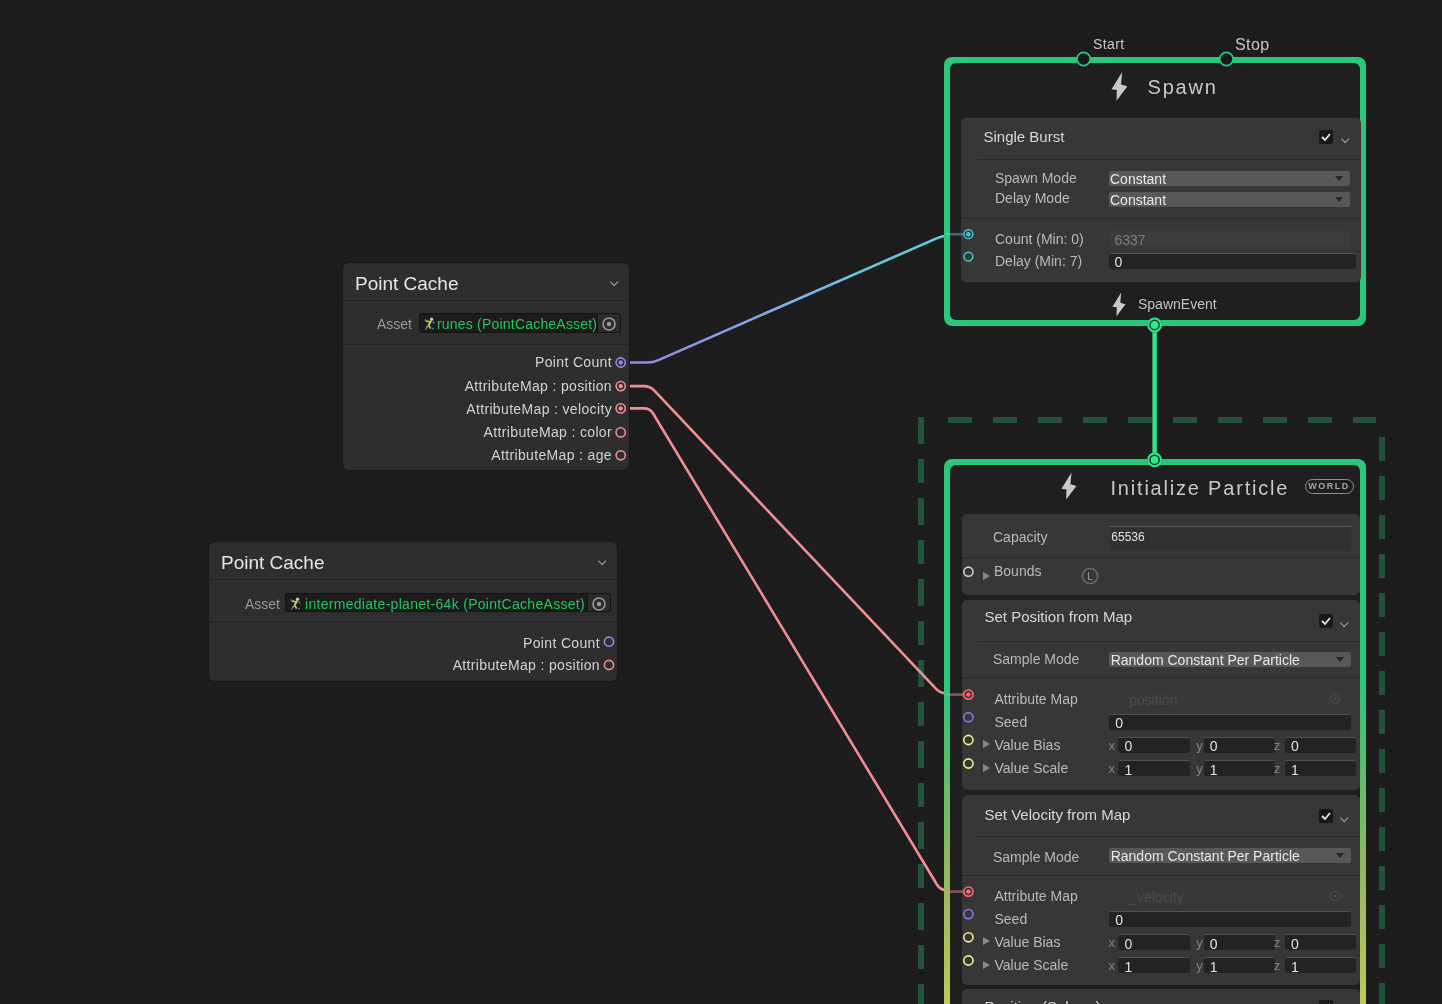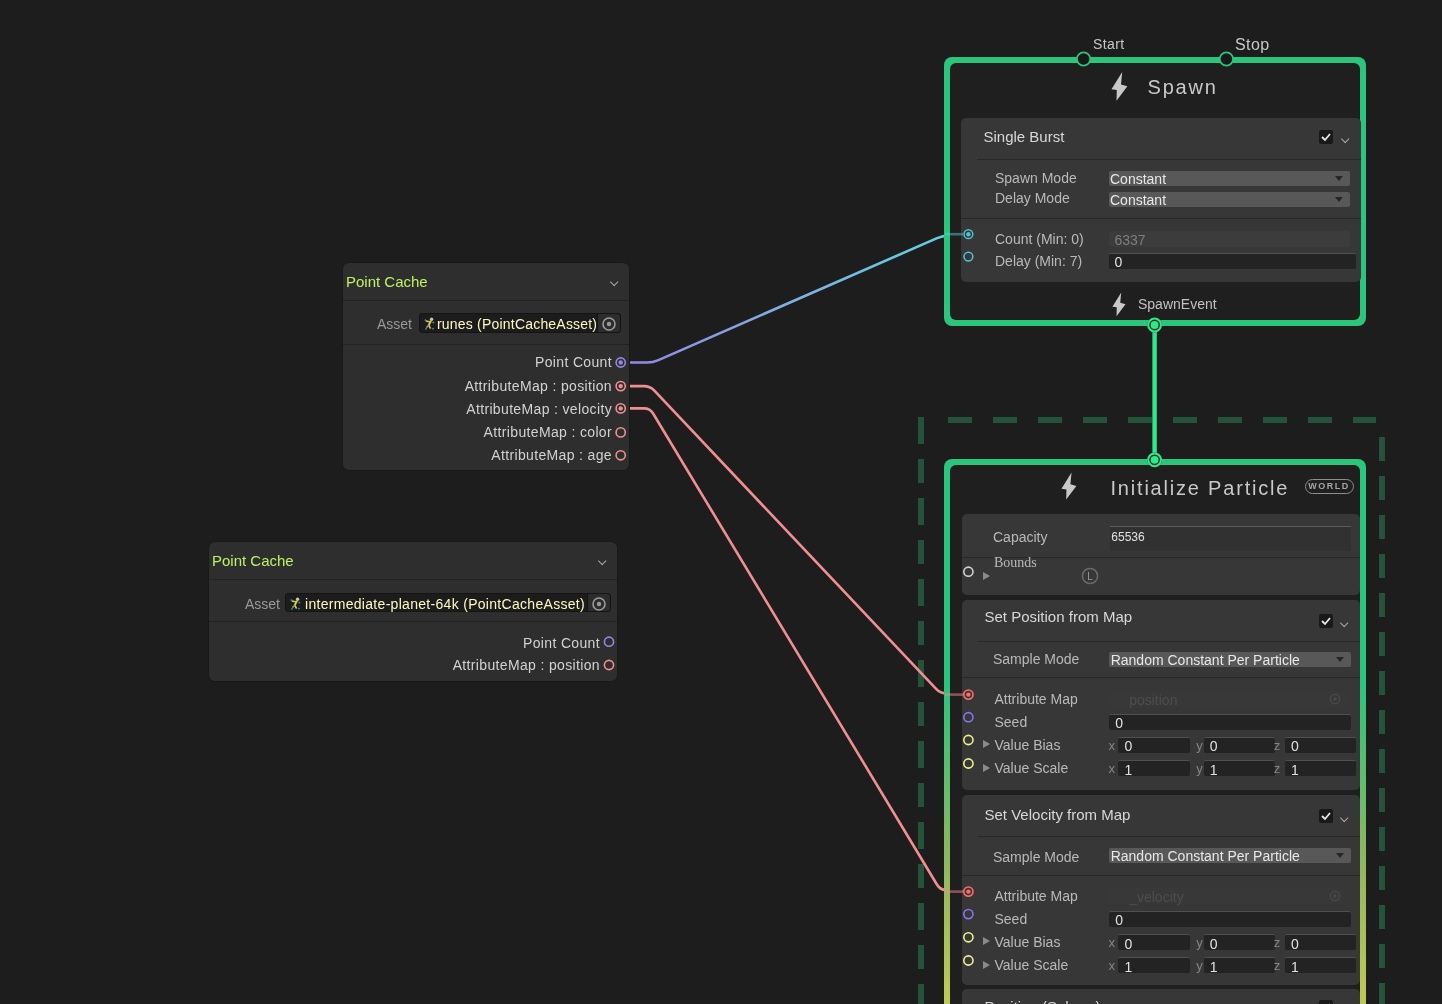--- a/index.html
+++ b/index.html
@@ -5,26 +5,26 @@
   html,body{margin:0;padding:0;}
   body{width:1442px;height:1004px;background:#1d1d1d;overflow:hidden;position:relative;
        font-family:"Liberation Sans", sans-serif;}
   .abs{position:absolute;}
   div,span,svg{transform:translateZ(0);}
   svg.layer{position:absolute;left:0;top:0;}
 
   
   .opnode{position:absolute;background:#2e2e2e;border:1px solid #191919;border-radius:7px;box-sizing:border-box;}
   .ophdr{position:absolute;left:0;top:0;right:0;height:37px;border-bottom:1px solid #222222;}
-  .ophdr .t{position:absolute;left:3px;top:10px;font-size:15px;color:#bef264;}
+  .ophdr .t{position:absolute;left:12px;top:10px;font-size:19px;color:#e5e5e5;}
   .chev{position:absolute;width:9px;height:9px;}
   .chev:before{content:"";position:absolute;left:0;top:2px;width:5.4px;height:5.4px;
      border-right:1.6px solid #a8a8a8;border-bottom:1.6px solid #a8a8a8;transform:rotate(45deg);}
   .assetfield{position:absolute;background:#1c1c1c;border:1px solid #141414;border-radius:3px;box-sizing:border-box;}
-  .assetfield .txt{position:absolute;left:16px;top:2px;font-size:14px;letter-spacing:0.3px;color:#fef9c3;white-space:nowrap;}
+  .assetfield .txt{position:absolute;left:16px;top:2px;font-size:14px;letter-spacing:0.3px;color:#22c55e;white-space:nowrap;}
   .picker{position:absolute;top:0;bottom:0;right:0;width:22px;border-left:1px solid #141414;background:#2c2c2c;border-radius:0 3px 3px 0;}
   .outrow{position:absolute;right:17px;font-size:14px;letter-spacing:0.35px;color:#d2d2d2;white-space:nowrap;}
 
   
   .ctxwrap{position:absolute;border-radius:8px;padding:6px;box-sizing:border-box;}
   .ctx{position:relative;width:100%;height:100%;background:#1f1f1f;border-radius:6px;}
   .ctitle{position:absolute;font-size:20px;letter-spacing:1.8px;color:#c9c9c9;white-space:nowrap;}
   .block{position:absolute;background:#373737;border-radius:5px;box-sizing:border-box;}
   .bhdr{position:absolute;left:16px;right:0;top:0;height:41px;border-bottom:1px solid #282828;}
   .bhdr .t{position:absolute;left:7px;top:10.5px;font-size:15px;color:#d8d8d8;white-space:nowrap;}
@@ -188,21 +188,21 @@
   <div class="ctitle" style="left:145px;top:12.9px;margin-left:16px;">Initialize Particle</div>
   <div class="wbadge" style="left:355px;top:14px;width:47px;height:13px;line-height:13px;">WORLD</div>
 
   <div class="block" style="left:12px;top:49.5px;width:398px;height:81px;">
     <div class="lbl" style="left:31.5px;top:15px;">Capacity</div>
     <div class="abs" style="left:148.3px;top:12.2px;width:241px;height:24px;background:#313131;border-top:1px solid #5a5a5a;font-size:12px;color:#e2e2e2;">
             <span style="position:absolute;left:1.5px;top:2.5px;">65536</span>
           </div>
     <div class="abs" style="left:0;top:42.5px;width:100%;height:0;border-bottom:1px solid #282828;"></div>
     <div class="fold" style="left:21.5px;top:57.7px;"></div>
-    <div class="lbl" style="left:32.5px;top:41px;font-family:Liberation Serif, serif;">Bounds</div>
+    <div class="lbl" style="left:32.5px;top:49px;">Bounds</div>
     <svg class="abs" style="left:119.8px;top:53.2px;" width="18" height="18">
       <circle cx="9" cy="9" r="7.6" fill="none" stroke="#6a6a6a" stroke-width="1.5"></circle>
       <text x="9" y="13" text-anchor="middle" font-size="10" fill="#9a9a9a" font-family="Liberation Sans">L</text>
     </svg>
   </div>
 
   <div class="block" style="left:12px;top:135px;width:398px;height:190px;">
     <div class="bhdr">
             <span class="t" style="top:8.5px;">Set Position from Map</span>
           </div>

